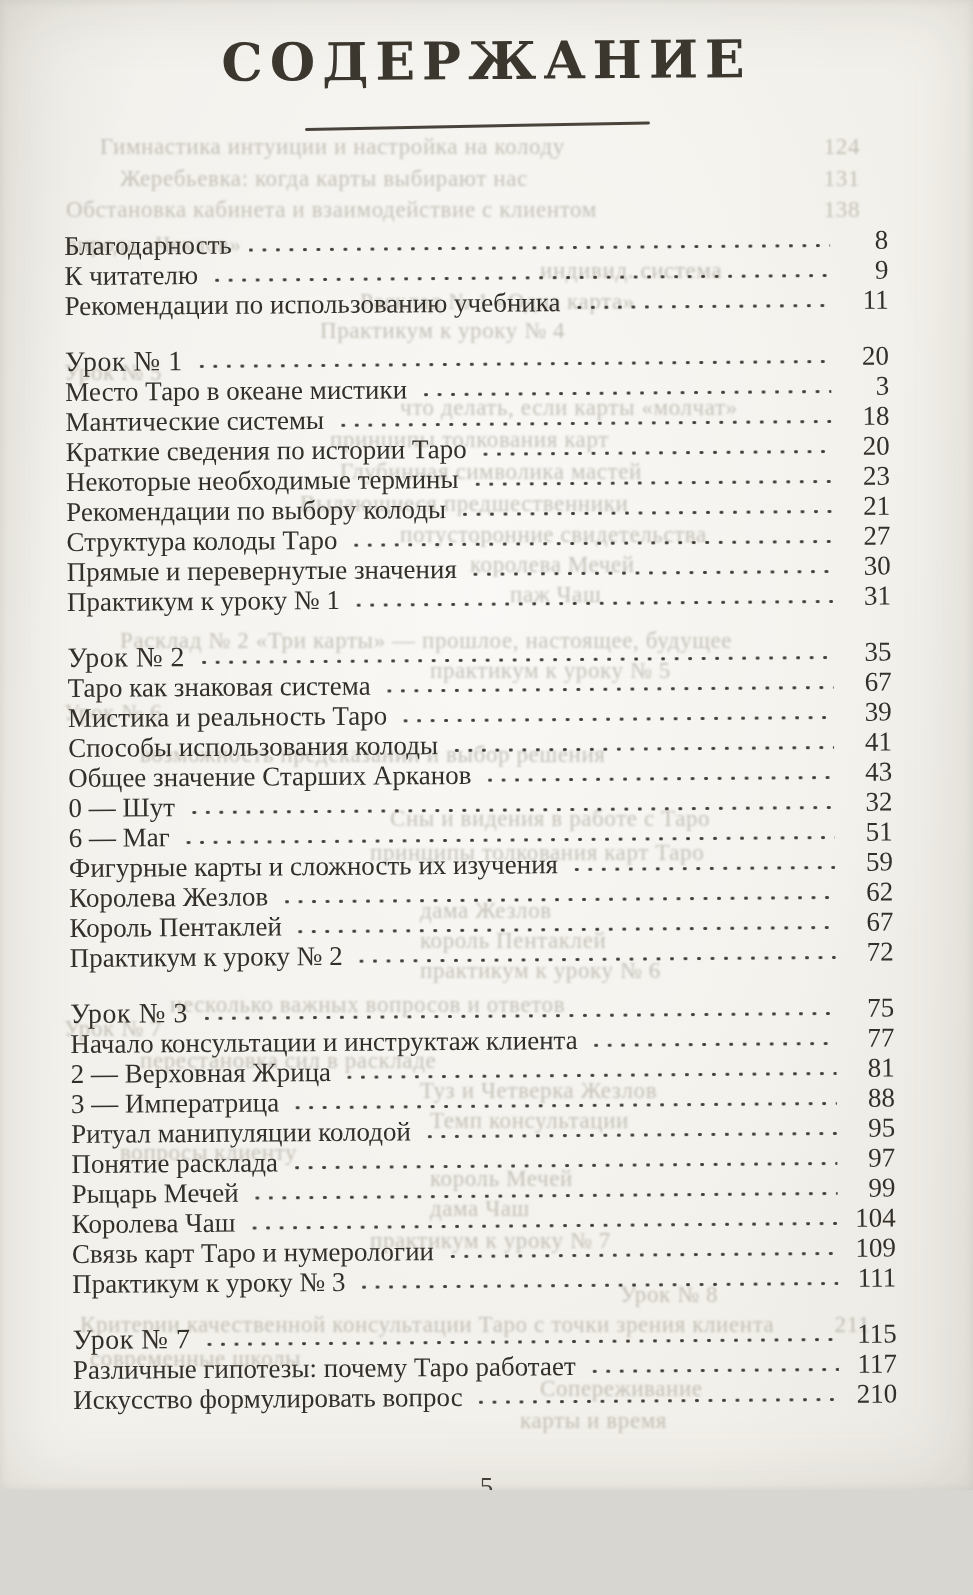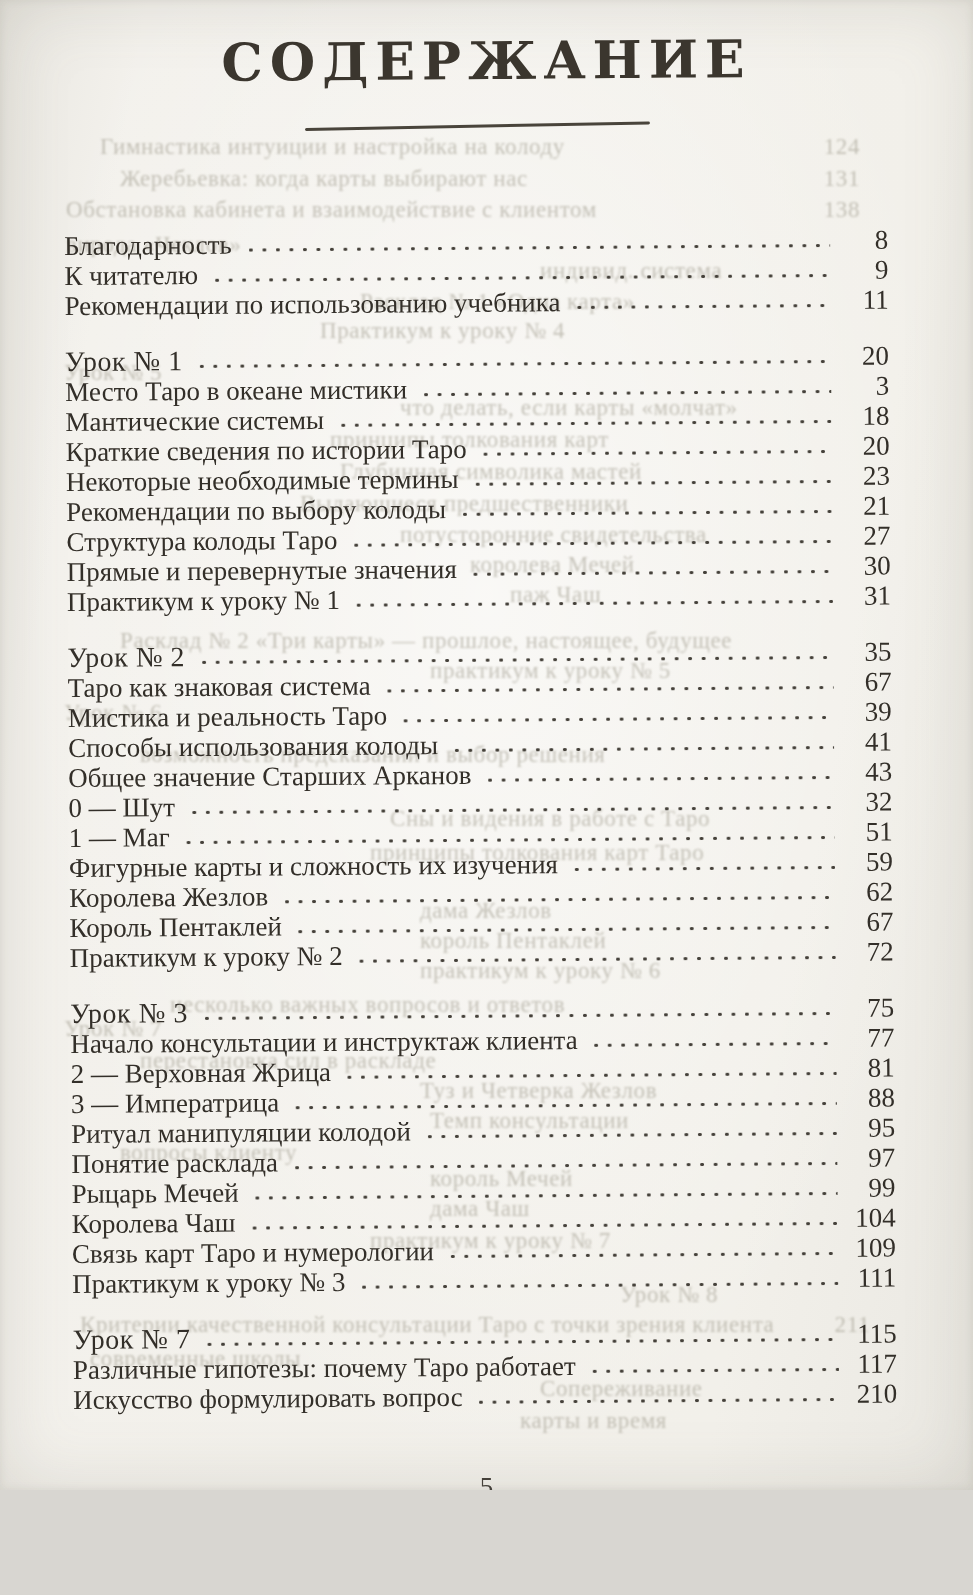--- a/index.html
+++ b/index.html
@@ -291,21 +291,21 @@
           <span class="label">Общее значение Старших Арканов</span>
           <span class="leader"></span>
           <span class="pnum">43</span>
         </div>
         <div class="row">
           <span class="label">0 — Шут</span>
           <span class="leader"></span>
           <span class="pnum">32</span>
         </div>
         <div class="row">
-          <span class="label">1 — Маг</span>
+          <span class="label">6 — Маг</span>
           <span class="leader"></span>
           <span class="pnum">51</span>
         </div>
         <div class="row">
           <span class="label">Фигурные карты и сложность их изучения</span>
           <span class="leader"></span>
           <span class="pnum">59</span>
         </div>
         <div class="row">
           <span class="label">Королева Жезлов</span>

